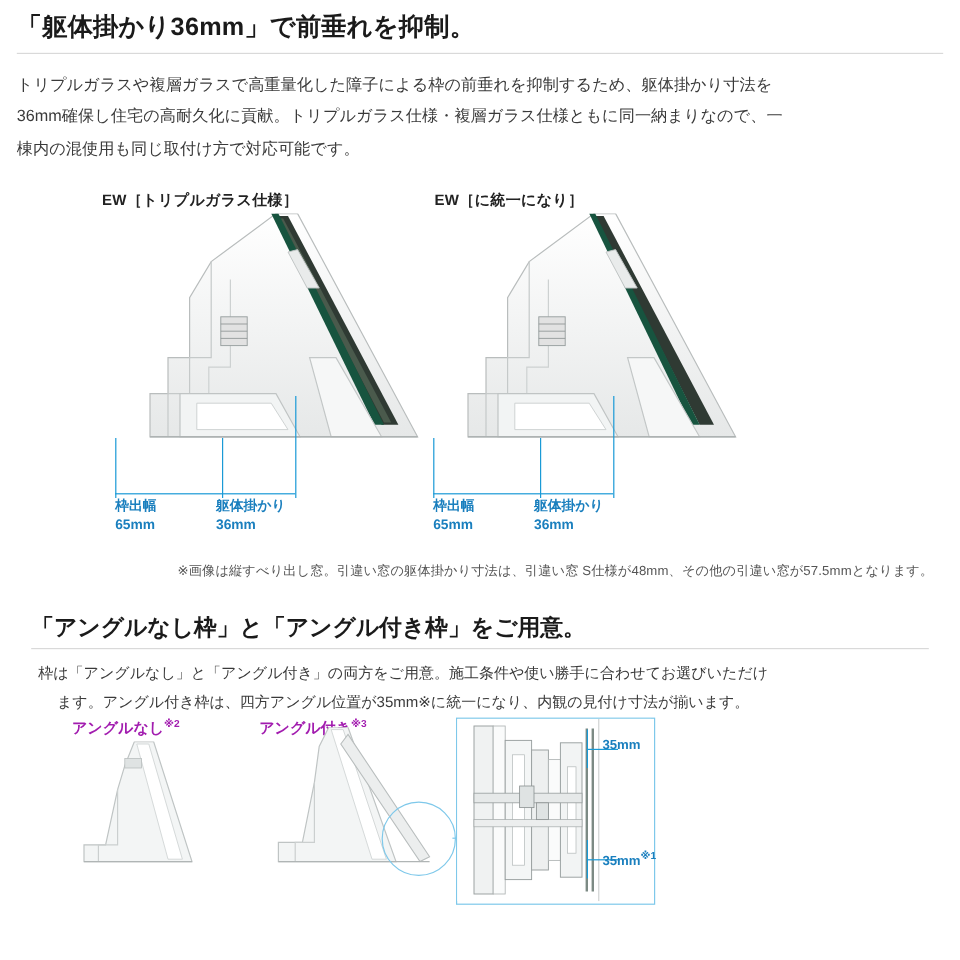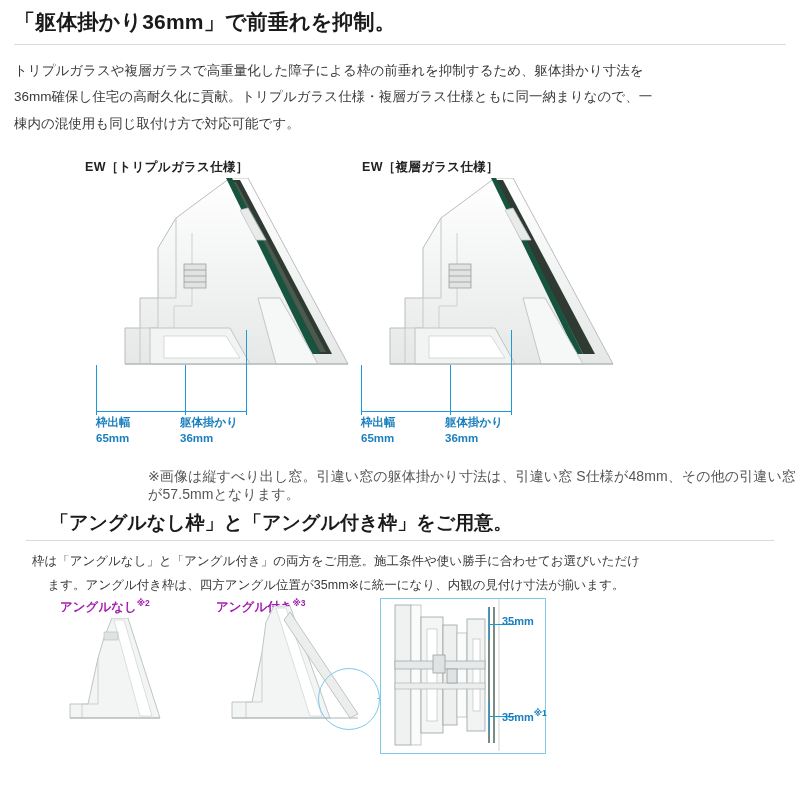--- a/index.html
+++ b/index.html
@@ -42,27 +42,27 @@
   .dimwrap{position:absolute;}
   .dimline{position:absolute;height:1px;background:#1a9ad6;}
   .dimtick{position:absolute;width:1px;background:#1a9ad6;}
   .dimtxt{
     position:absolute;text-align:left;color:#1a7fbe;
     font-size:11.5px;font-weight:bold;line-height:1.35;
   }
 
   .note1{
     position:absolute;left:148px;top:468px;
-    font-size:14px;color:#555;letter-spacing:0.1px;
+    font-size:11px;color:#555;letter-spacing:0.1px;
   }
 
   
   .sec2-title{
     position:absolute;left:26px;top:510px;
-    font-size:19px;font-weight:bold;color:#1a1a1a;margin-left:24px;
+    font-size:19px;font-weight:bold;color:#1a1a1a;
   }
   .rule2{
     position:absolute;left:26px;top:540px;width:748px;height:1px;background:#d9d9d9;
   }
   .sec2-body{
     position:absolute;left:26px;top:550px;width:620px;
     font-size:12.5px;line-height:1.9;color:#3a3a3a;text-align:center;
   }
   .sub-label{
     position:absolute;font-size:12.5px;font-weight:bold;color:#a21caf;
@@ -97,21 +97,21 @@
 </head>
 <body>
 
 <div class="page">
 
   <div class="sec1-title">「躯体掛かり36mm」で前垂れを抑制。</div>
   <div class="rule"></div>
   <div class="sec1-body">トリプルガラスや複層ガラスで高重量化した障子による枠の前垂れを抑制するため、躯体掛かり寸法を36mm確保し住宅の高耐久化に貢献。トリプルガラス仕様・複層ガラス仕様ともに同一納まりなので、一棟内の混使用も同じ取付け方で対応可能です。</div>
 
   <div class="spec-label lbl-a">EW［トリプルガラス仕様］</div>
-  <div class="spec-label lbl-b">EW［複層ガラス仕様］</div>
+  <div class="spec-label lbl-b">EW［に統一になり］</div>
 
   <div class="fig" style="left:80px;top:178px;">
     <svg width="290" height="200" viewBox="0 0 290 200">
       <defs>
         <linearGradient id="wf1" x1="0" y1="0" x2="0" y2="1">
           <stop offset="0%" stop-color="#ffffff"></stop>
           <stop offset="100%" stop-color="#e6e8e8"></stop>
         </linearGradient>
       </defs>
 

